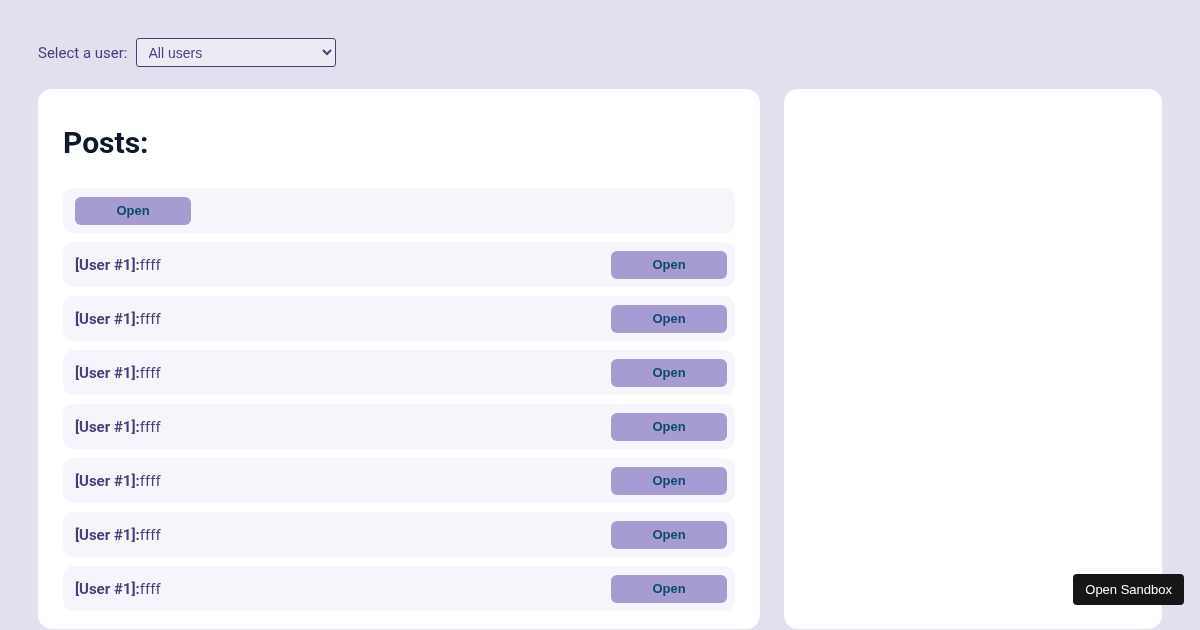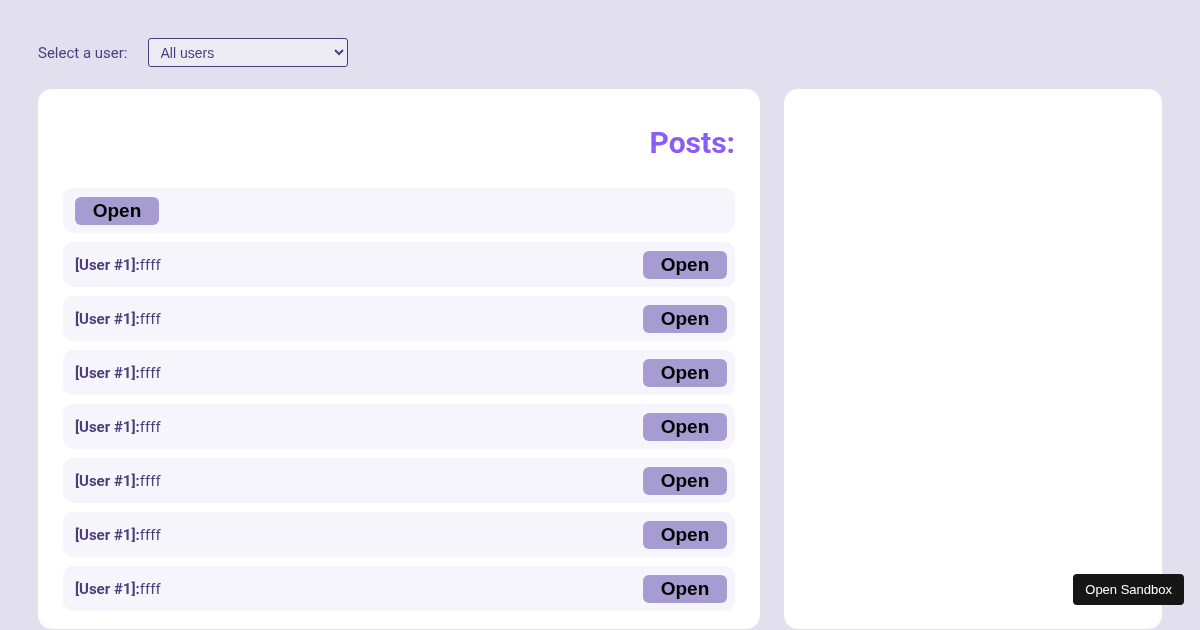--- a/index.html
+++ b/index.html
@@ -12,21 +12,21 @@
       background-color: #e2dfef;
       width: 1200px;
       height: 630px;
       overflow: hidden;
       position: relative;
     }
     .top-controls {
       padding: 38px 0 0 38px;
       display: flex;
       align-items: center;
-      gap: 20px;
+      gap: 8px;
     }
     .select-label {
       color: #4a3f7a;
       font-size: 15px;
     }
     .user-select {
       background-color: #eceaf3;
       border: 1px solid #4a3f7a;
       border-radius: 3px;
       padding: 4px 8px;
@@ -48,24 +48,24 @@
       height: 540px;
       overflow: hidden;
     }
     .panel-detail {
       background: #ffffff;
       border-radius: 14px;
       width: 378px;
       height: 540px;
     }
     .posts-title {
-      color: #8b5cf6;
+      color: #0f172a;
       font-size: 30px;
       font-weight: 700;
-      text-align: right;
+      text-align: left;
       margin-bottom: 28px;
     }
     .post-row {
       background: #f6f5fb;
       border-radius: 10px;
       height: 45px;
       display: flex;
       align-items: center;
       justify-content: space-between;
       padding: 0 8px 0 12px;
@@ -76,26 +76,26 @@
       color: #4a3f7a;
     }
     .post-user {
       font-weight: 700;
     }
     .post-title {
       font-weight: 400;
     }
     .open-btn {
       background: #a79cd1;
-      color: #000000;
+      color: #0c4a6e;
       border: none;
       border-radius: 6px;
-      font-size: 19px;
+      font-size: 13px;
       font-weight: 700;
-      width: 84px;
+      width: 116px;
       height: 28px;
       cursor: pointer;
     }
     .sandbox-btn {
       position: absolute;
       right: 16px;
       bottom: 25px;
       background: #161616;
       color: #ffffff;
       border: none;

